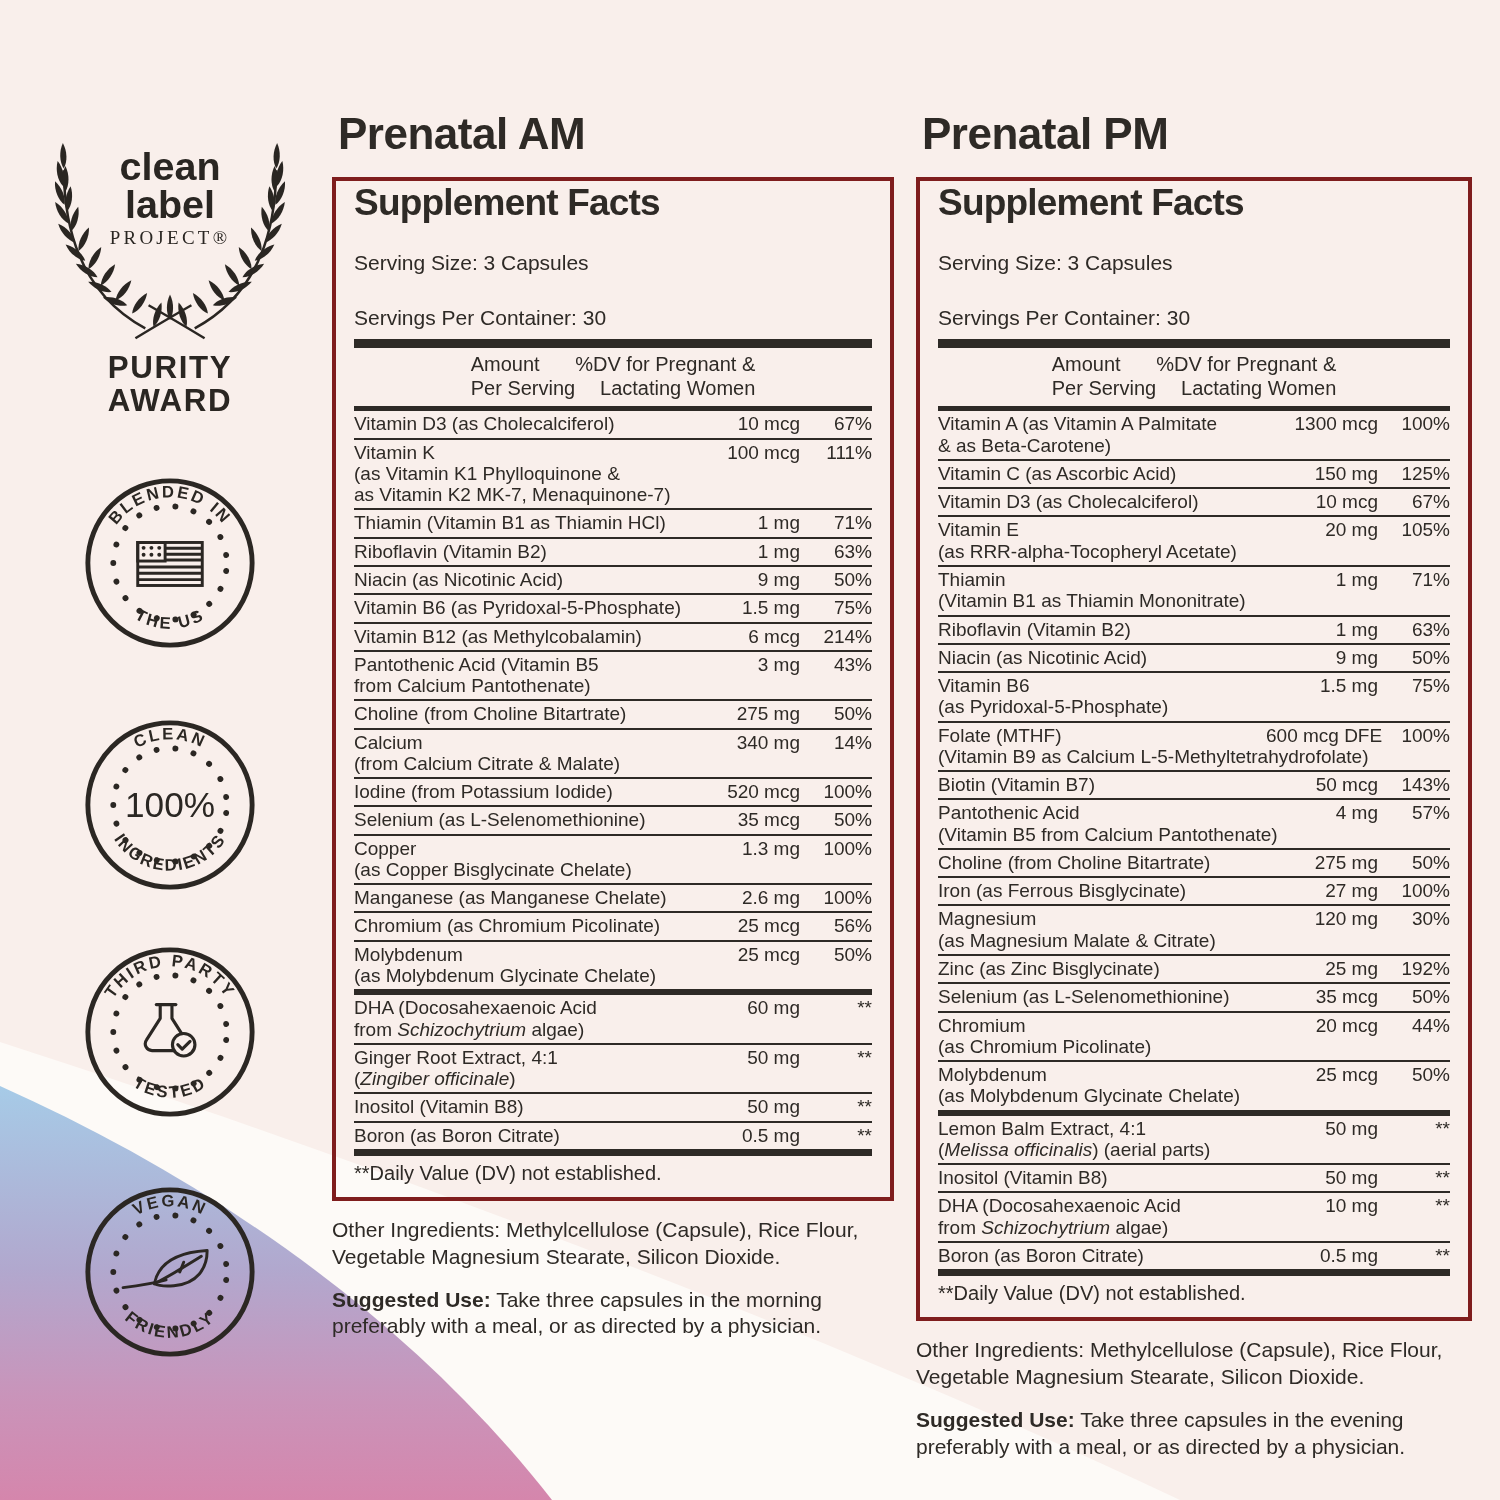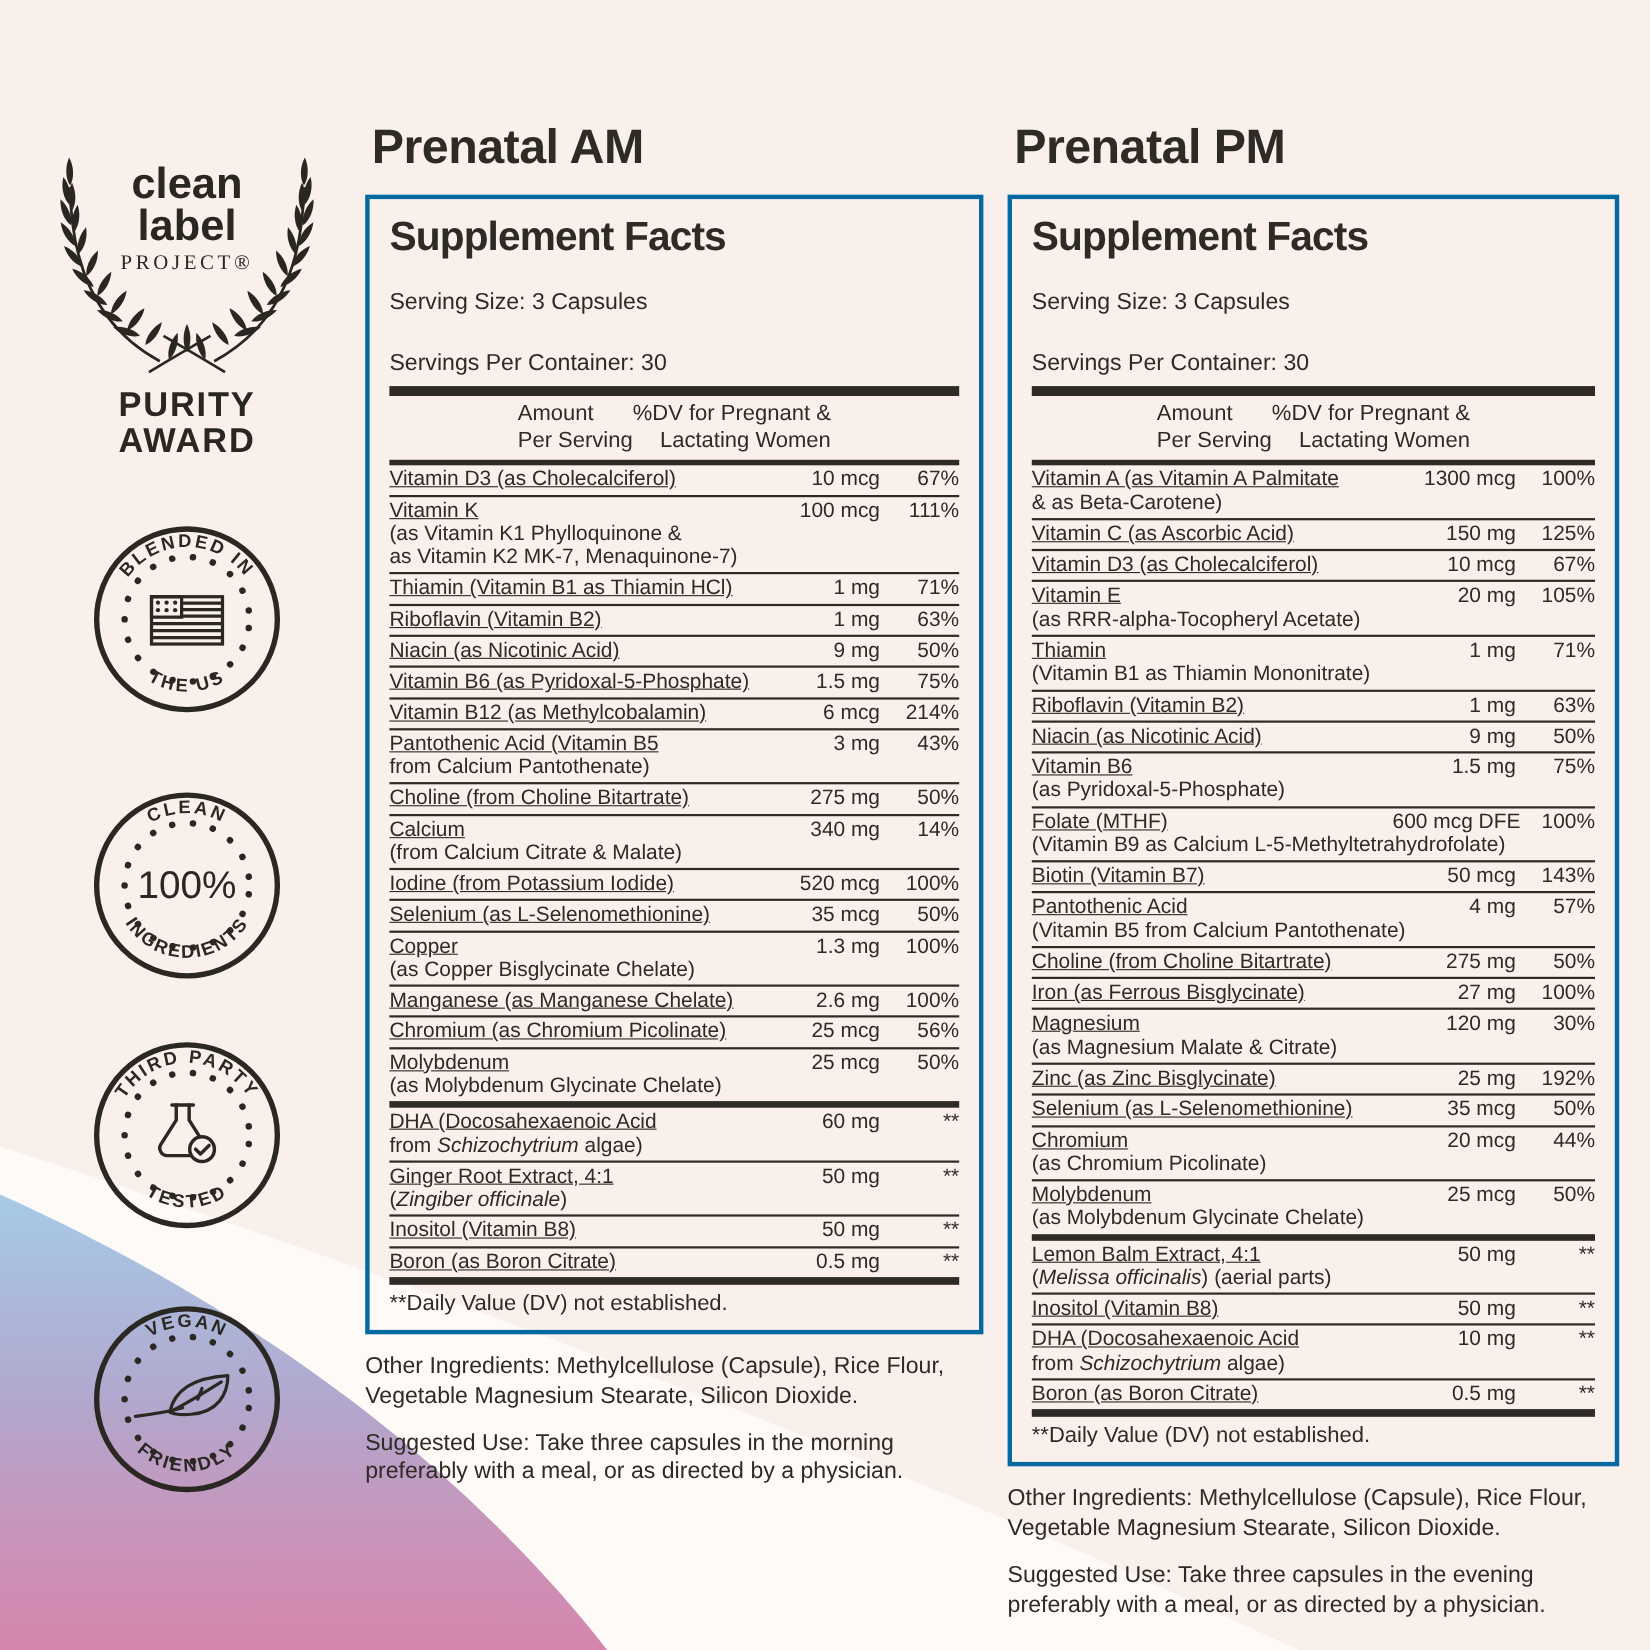--- a/index.html
+++ b/index.html
@@ -7,41 +7,41 @@
     width:1500px;height:1500px;position:relative;overflow:hidden;
     background:#f9efeb;color:#2e2a26;
     font-family:"Liberation Sans", sans-serif;
     -webkit-font-smoothing:antialiased;
   }
   #bg{position:absolute;left:0;top:0;width:1500px;height:1500px;z-index:0;}
   .panel{position:absolute;z-index:2;}
   .panel.am{left:332px;top:112px;width:562px;}
   .panel.pm{left:916px;top:112px;width:556px;}
   h1.ptitle{font-size:44px;font-weight:bold;letter-spacing:-0.5px;margin:0 0 21px 6px;line-height:1;}
-  .facts{border:4px solid #0369a1;padding:12px 18px 8px;background:transparent;}
+  .facts{border:4px solid #7f1d1d;padding:0 18px 8px;background:transparent;}
   .facts h2{font-size:37px;font-weight:bold;margin:3px 0 7px;letter-spacing:-0.8px;line-height:1;}
   .serving{font-size:21px;line-height:1.22;font-weight:bold;font-weight:normal;}
   .serving{font-weight:normal;margin-top:29px;}
   .bar{background:#2e2a26;}
   .bar-9{height:9px;margin-top:9px;}
   .bar-5{height:5px;}
   .bar-7{height:7px;}
   .cols{display:flex;justify-content:center;align-items:flex-start;
         font-size:20px;line-height:1.18;padding:5px 0 6px;white-space:pre-line;}
   .col-r{text-align:right;}
   .f-row{border-top:2px solid #2e2a26;padding:2px 0 3px;font-size:19px;line-height:1.12;}
   .f-row.first{border-top:none;}
   .f-row.thick{border-top-width:6px;}
   .f-row .l1{display:grid;grid-template-columns:1fr 112px 72px;}
-  .f-row .nm{white-space:nowrap;overflow:visible;text-decoration:underline;}
+  .f-row .nm{white-space:nowrap;overflow:visible;}
   .f-row .amt,.f-row .dv{text-align:right;white-space:nowrap;}
   .f-row .cont{white-space:nowrap;}
   .footnote{font-size:20px;padding:6px 0 4px;}
   .other,.use{font-size:21px;line-height:1.28;margin:16px 0 0;}
-  .use .lbl{font-weight:normal;margin-top:10px;}
+  .use .lbl{font-weight:bold;margin-top:10px;}
   .manu{margin-top:48px;font-size:20px;line-height:1.32;}
   .manu .b{font-weight:bold;font-size:21px;}
   
   #logo{position:absolute;left:30px;top:100px;z-index:2;}
   .badge{position:absolute;left:82px;z-index:2;}
   #badge-blended{top:475px;} #badge-clean{top:717px;}
   #badge-third{top:944px;} #badge-vegan{top:1184px;}
 </style>
 </head>
 <body>

